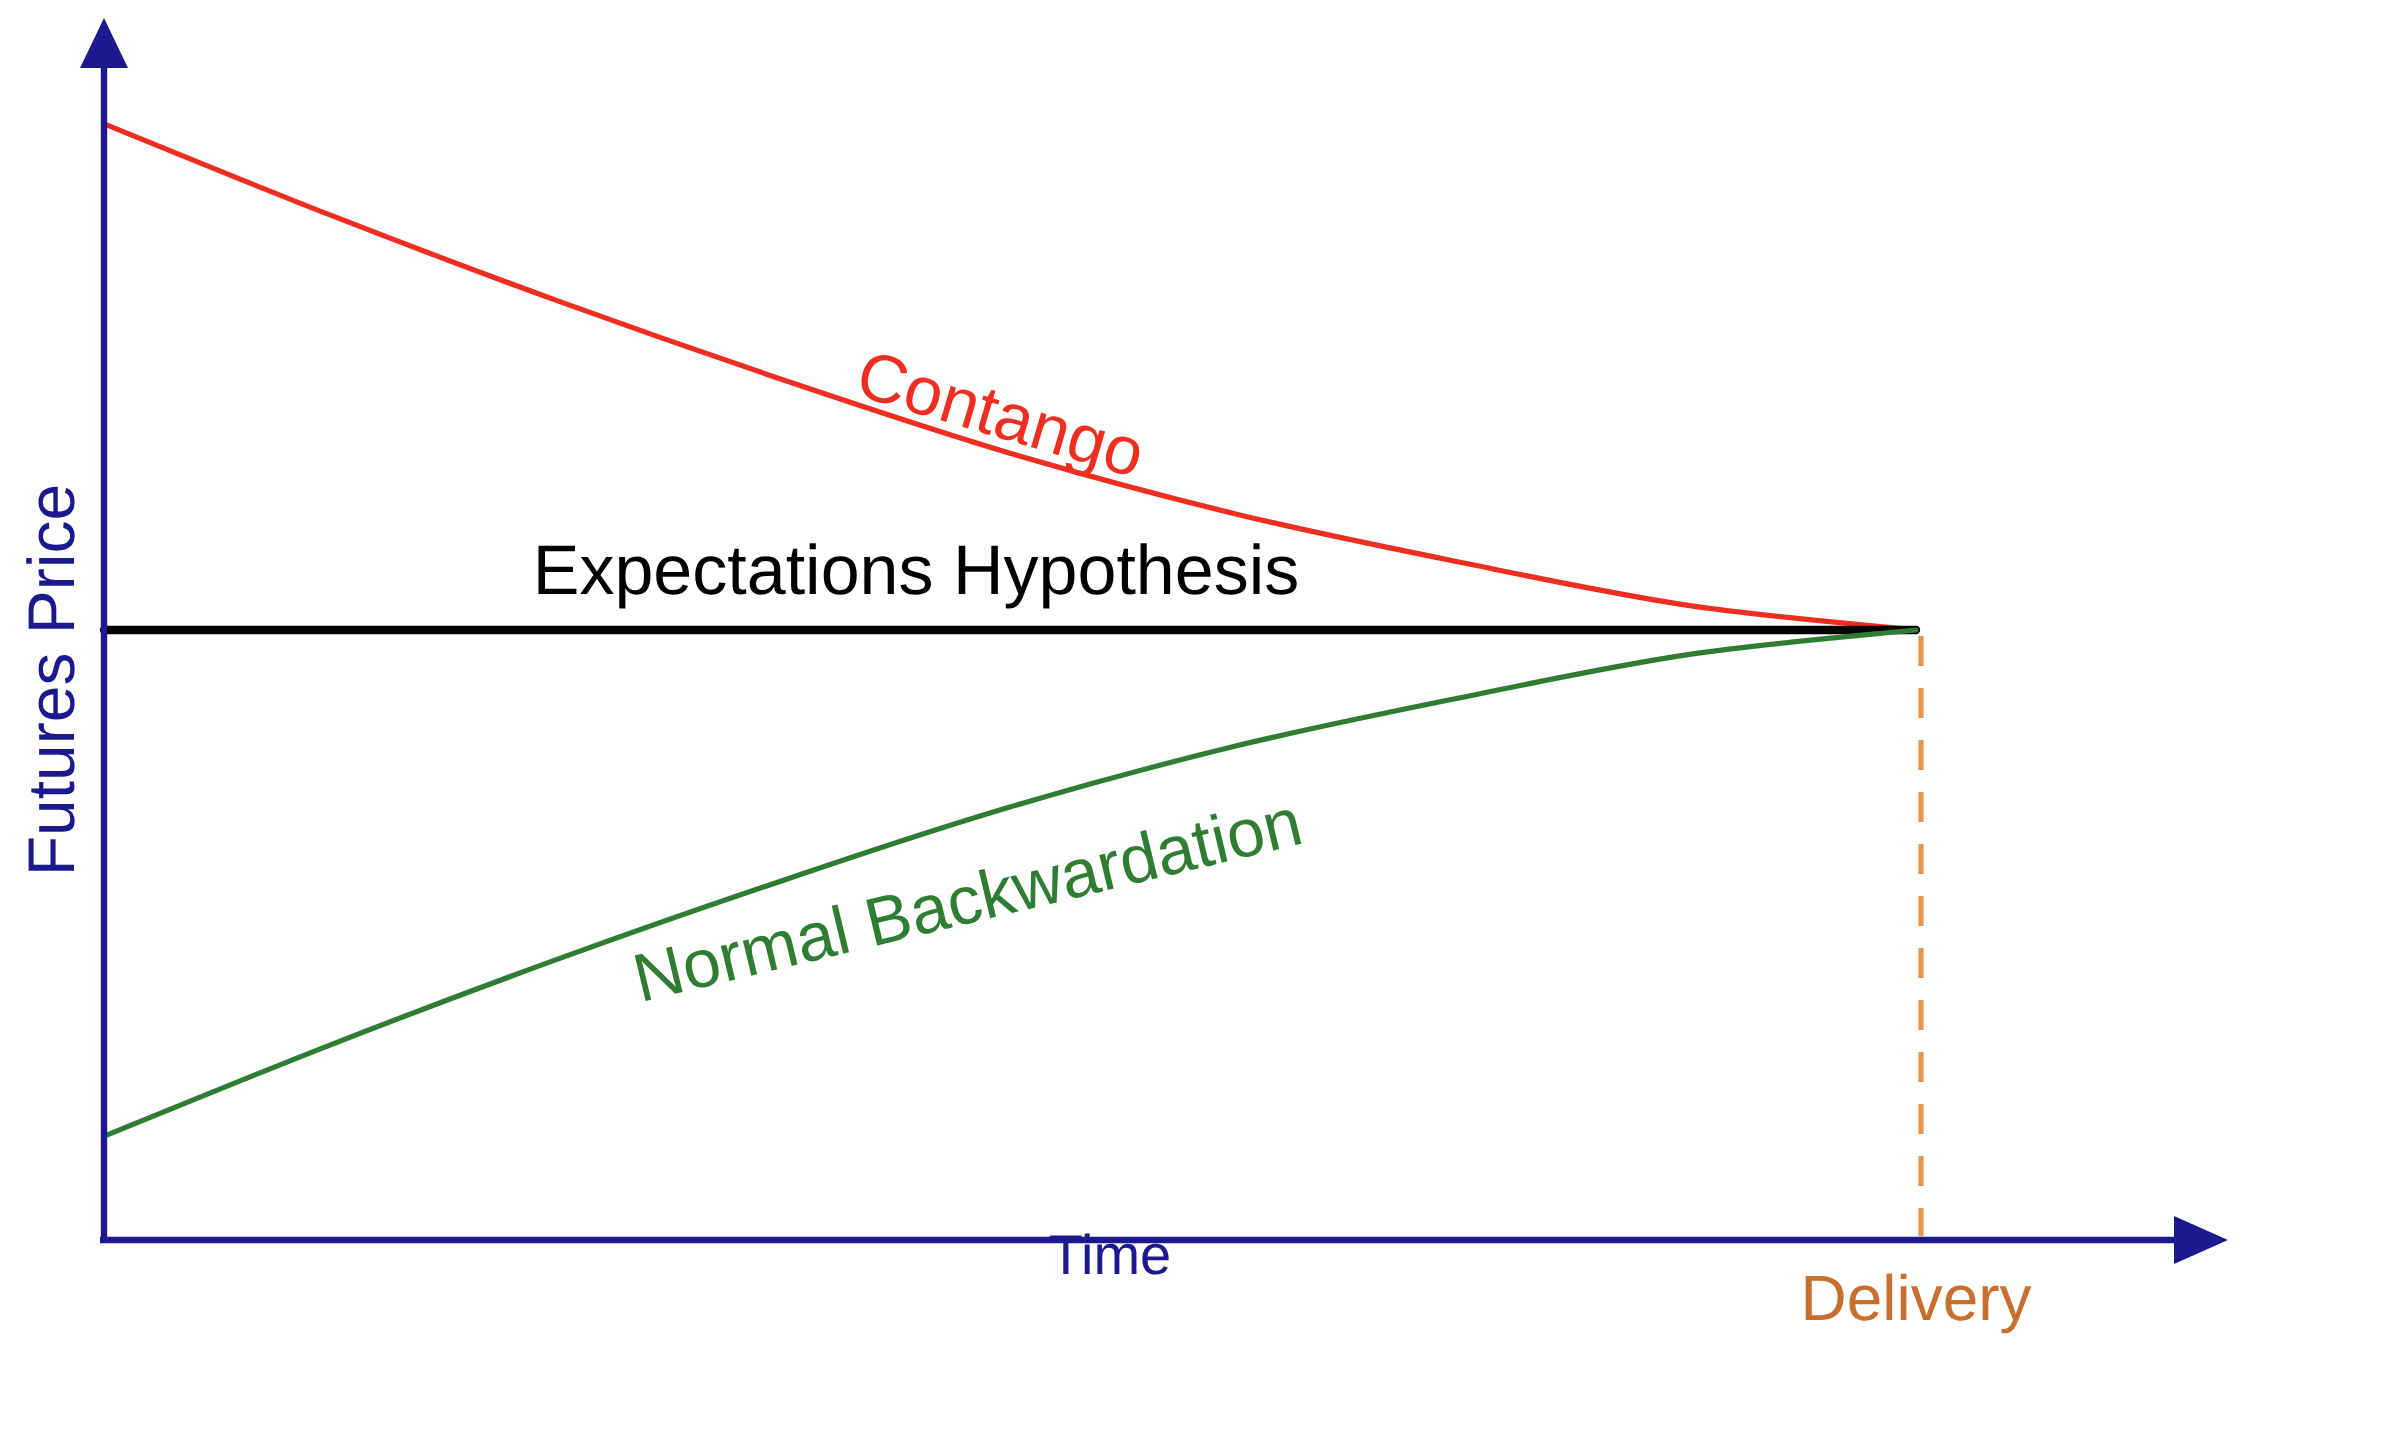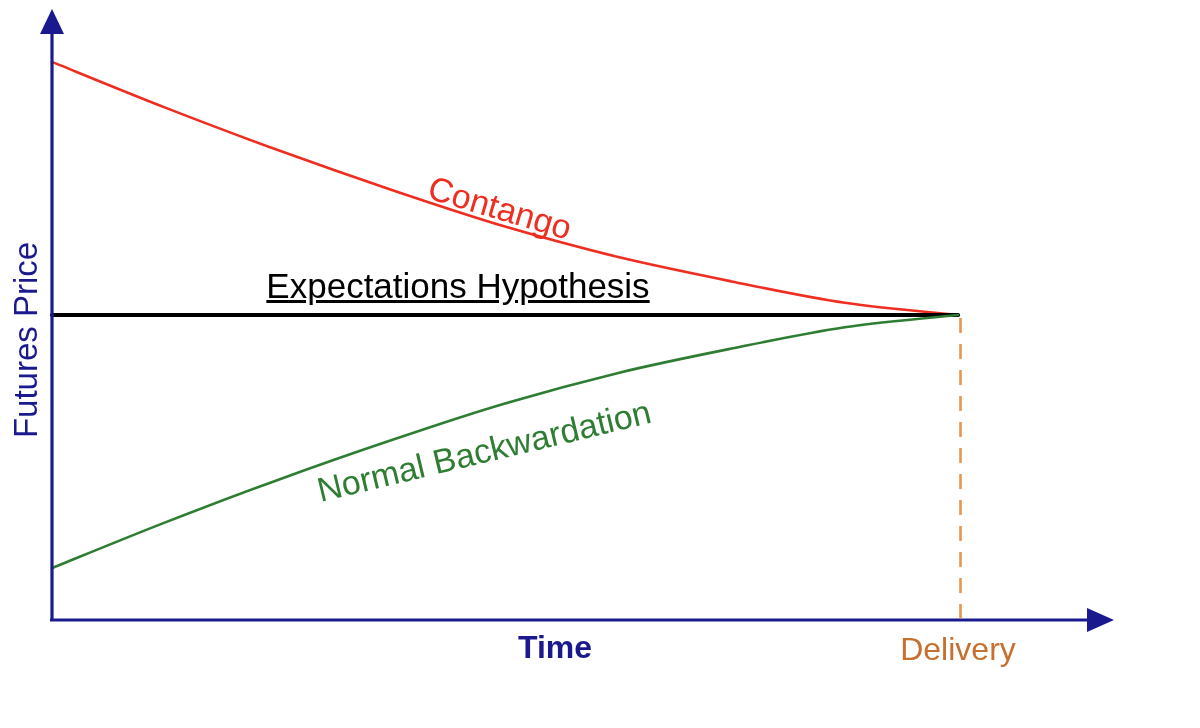--- a/index.html
+++ b/index.html
@@ -35,38 +35,36 @@
     position: absolute;
     white-space: nowrap;
     user-select: none;
   }
   .lbl-ylabel {
     left: 26px; top: 340px;
     transform: translate(-50%, -50%) rotate(-90deg);
     font-size: 33px;
   }
   .lbl-xlabel {
-    left: 555px; top: 629px;
+    left: 555px; top: 612px;
     transform: translate(-50%, 0);
-    font-size: 32px;
-    font-weight: bold;
+    font-size: 28px;
   }
   .lbl-delivery {
     left: 958px; top: 630px;
     transform: translate(-50%, 0);
     text-align: center;
     font-size: 32px;
     line-height: 38px;
   }
   .lbl-delivery span { display: block; }
   .lbl-expectations {
     left: 458px; top: 266px;
     transform: translate(-50%, 0);
     font-size: 35px;
-    text-decoration: underline;
   }
   .lbl-contango {
     left: 500px; top: 208px;
     transform: translate(-50%, -50%) rotate(16.5deg);
     font-size: 34px;
   }
   .lbl-backwardation {
     left: 484px; top: 451px;
     transform: translate(-50%, -50%) rotate(-13.5deg);
     font-size: 34px;

